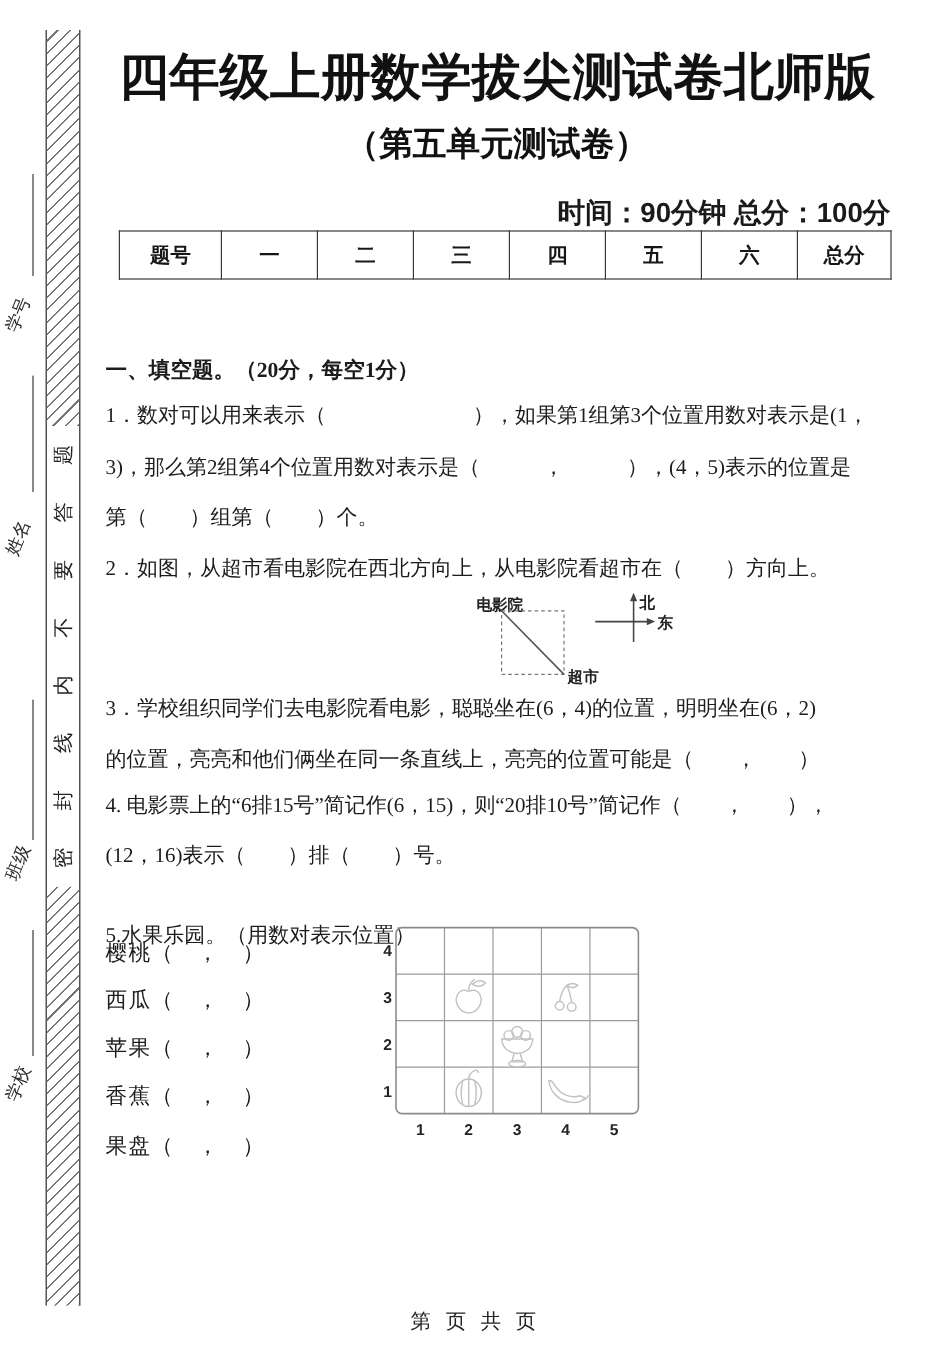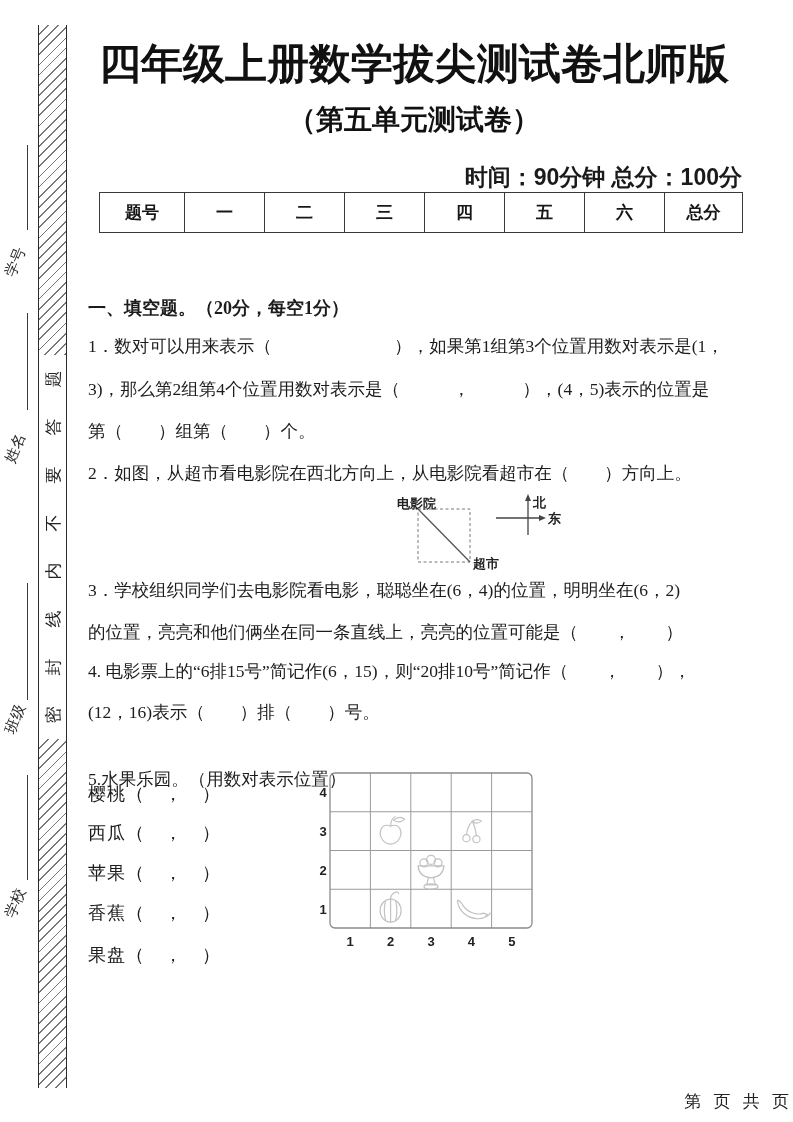--- a/index.html
+++ b/index.html
@@ -86,21 +86,21 @@
     position:absolute; left:88px; font-size:18px; white-space:nowrap;
     letter-spacing:1px; color:#1c1c1c;
   }
   .map-svg { position:absolute; left:388px; top:486px; }
   .grid-svg { position:absolute; left:316px; top:768px; }
   .map-svg text, .grid-svg text {
     font-family:"Liberation Sans", sans-serif; fill:#222;
   }
   .footer {
     position:absolute; left:0; top:1090px; width:793px;
-    text-align:right; font-size:17px; letter-spacing:4px; color:#222;
+    text-align:center; font-size:17px; letter-spacing:4px; color:#222;
   }
 </style>
 </head>
 <body>
 
 <div class="page">
 
   <div class="side-line" style="top:145px;height:85px;"></div>
   <div class="side-line" style="top:313px;height:97px;"></div>
   <div class="side-line" style="top:583px;height:117px;"></div>

